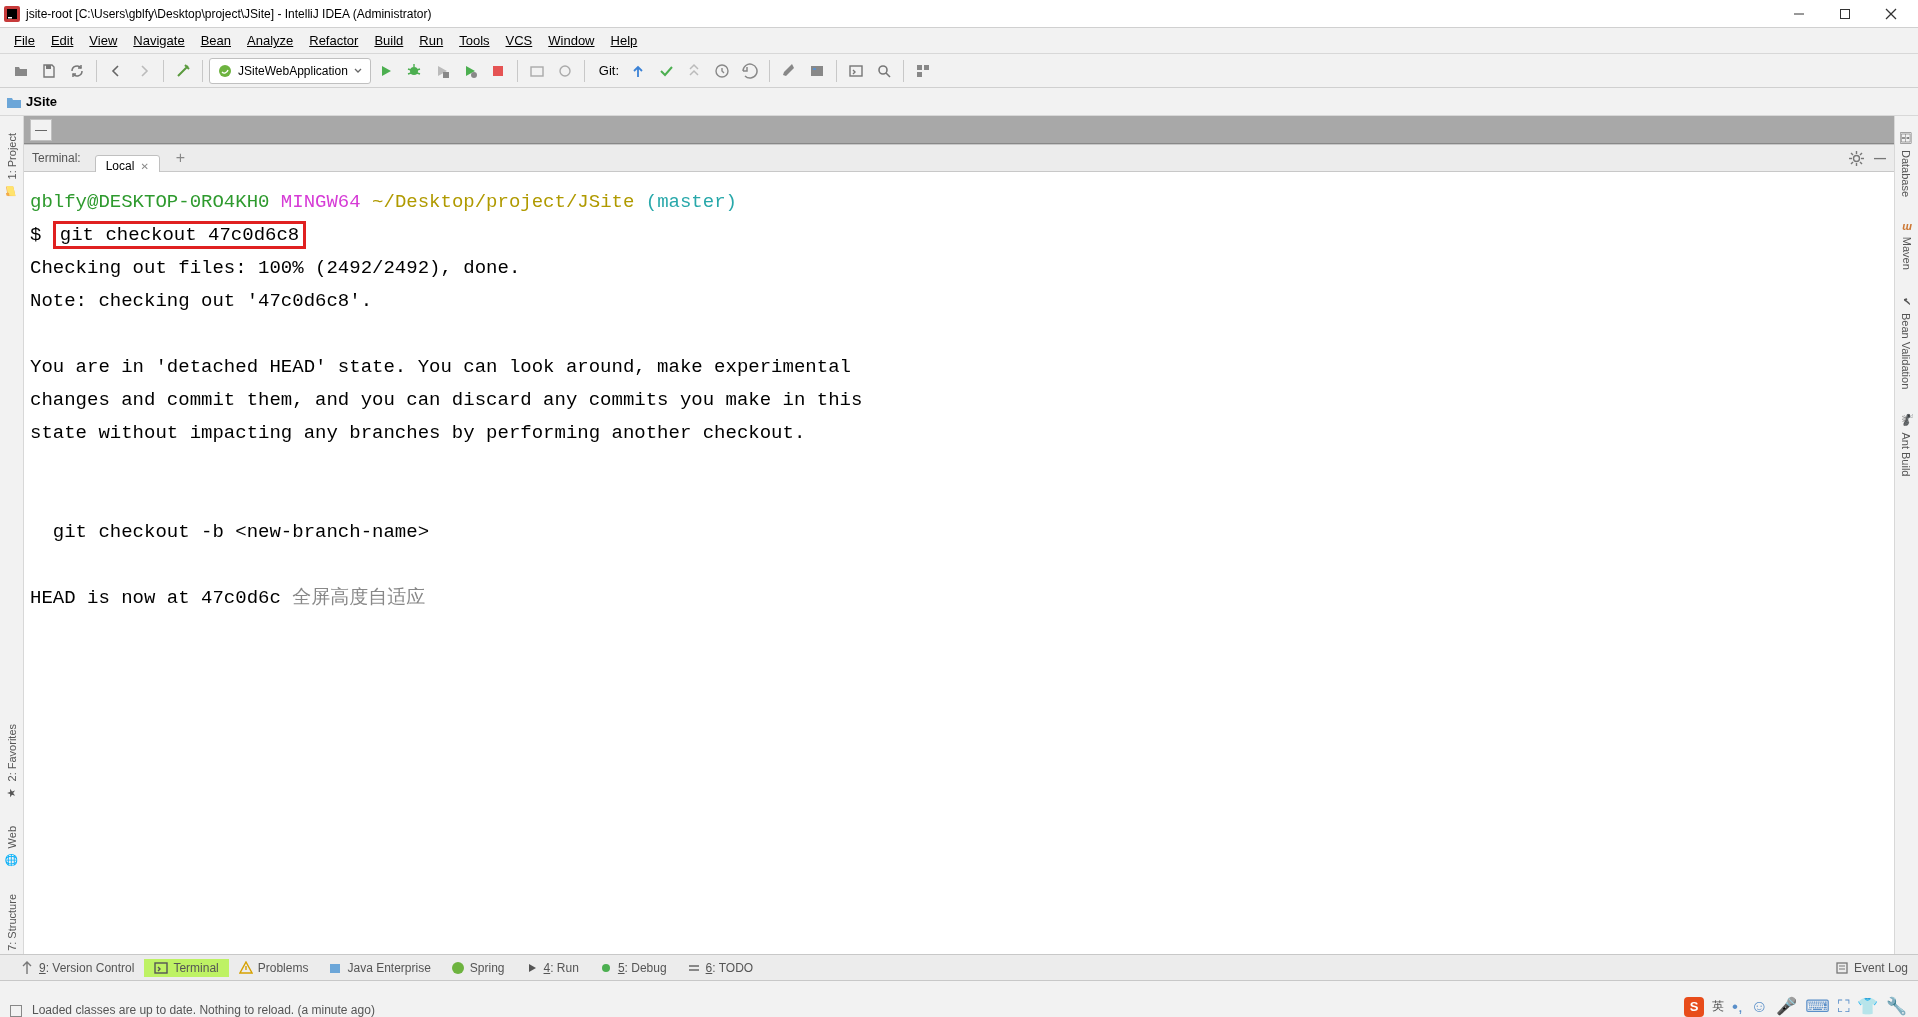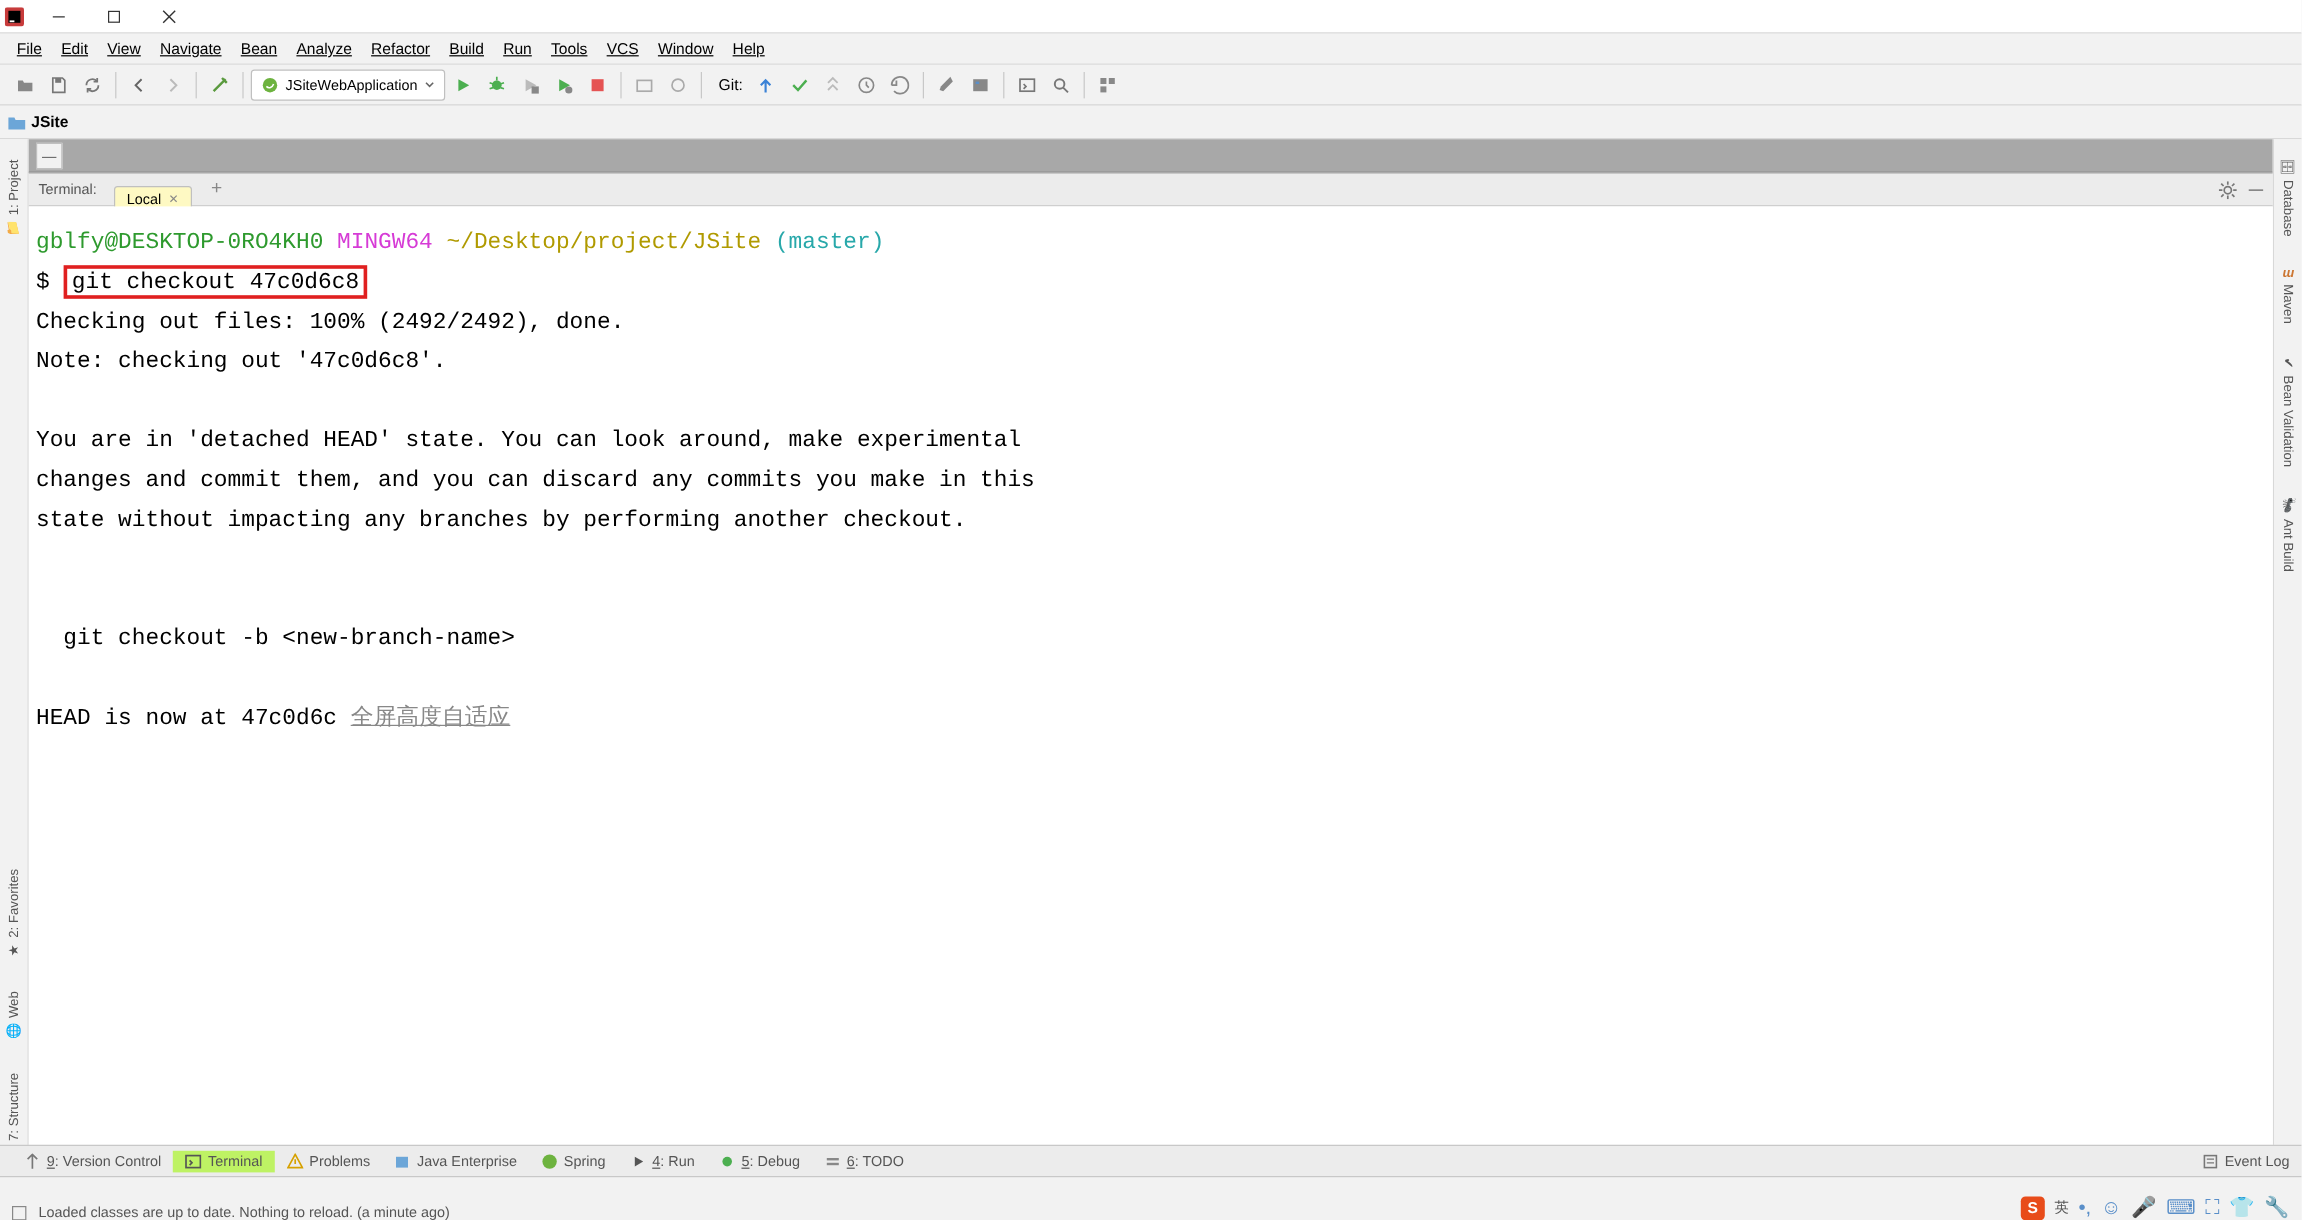--- a/index.html
+++ b/index.html
@@ -45,35 +45,35 @@
 
 .center { flex:1; display:flex; flex-direction:column; background:#fff; }
 
 
 .editor-strip { height:28px; background:#a8a8a8; border-bottom:1px solid #888; display:flex; align-items:center; }
 .editor-strip .mini { width:22px; height:22px; margin-left:6px; background:#f2f2f2; display:flex; align-items:center; justify-content:center; color:#555; border:1px solid #c0c0c0; }
 
 
 .termheader { height:28px; background:#ececec; border-top:1px solid #c8c8c8; border-bottom:1px solid #c8c8c8; display:flex; align-items:center; padding:0 8px; font-size:12px; }
 .termheader .tlabel { color:#555; margin-right:14px;text-align:center; }
-.termheader .ttab { padding:3px 10px; background:#fef9c3; border:1px solid #c0c0c0; border-radius:3px 3px 0 0; display:flex; align-items:center; gap:6px;margin-top:16px; }
+.termheader .ttab { padding:3px 10px; background:#ffffff; border:1px solid #c0c0c0; border-radius:3px 3px 0 0; display:flex; align-items:center; gap:6px;margin-top:16px; }
 .termheader .ttab .x { color:#888; font-size:10px; }
 .termheader .plus { margin-left:16px; color:#888; font-size:16px; }
 .termheader .spacer { flex:1; }
 .termheader .gear { color:#777; margin-right:10px; }
 .termheader .hide { color:#777; font-weight:bold; }
 
 
 .termbody { flex:1; background:#fff; padding:14px 0 0 6px; font-family:Consolas,"Courier New",monospace; font-size:19px; line-height:33px; overflow:auto; position:relative; }
 .termbody .line { white-space:pre; }
 .c-green { color:#2e9a2e; }
 .c-pink { color:#d63bd6; }
 .c-yellow { color:#b09a00; }
 .c-cyan { color:#28a8aa; }
-.c-grey { color:#888;text-decoration:underline; }
+.c-grey { color:#888; }
 .redbox { border:3px solid #e02020; padding:0 4px; }
 
 
 .bottombar { position:absolute; bottom:37px; left:0; right:0; height:26px; background:#ececec; border-top:1px solid #c8c8c8; display:flex; align-items:center; padding:0 10px; font-size:12px; }
 .bottombar .bitem { display:flex; align-items:center; gap:5px; padding:2px 10px; color:#555; }
 .bottombar .bitem.active { background:#bef264; }
 .bottombar .bitem .ul { text-decoration:underline; }
 .bottombar .spacer { flex:1; }
 .bottombar .evt { display:flex; align-items:center; gap:5px; color:#555; }
 
@@ -91,20 +91,21 @@
 <body>
 
 <div class="titlebar">
   <span class="icon">
     <svg width="16" height="16">
         <rect width="16" height="16" rx="2" fill="#c73b3b"></rect>
         <rect x="3" y="3" width="10" height="10" fill="#000"></rect>
         <rect x="4" y="11" width="4" height="1.5" fill="#fff"></rect>
       </svg>
   </span>
+  <span class="title">jsite-root [C:\Users\gblfy\Desktop\project\JSite] - IntelliJ IDEA (Administrator)</span>
   <div class="winbtns">
     <div class="winbtn">
         <svg width="12" height="12">
           <line x1="1" y1="6" x2="11" y2="6" stroke="#333" stroke-width="1"></line>
         </svg>
       </div>
     <div class="winbtn">
         <svg width="12" height="12">
           <rect x="1.5" y="1.5" width="9" height="9" fill="none" stroke="#333" stroke-width="1"></rect>
         </svg>

